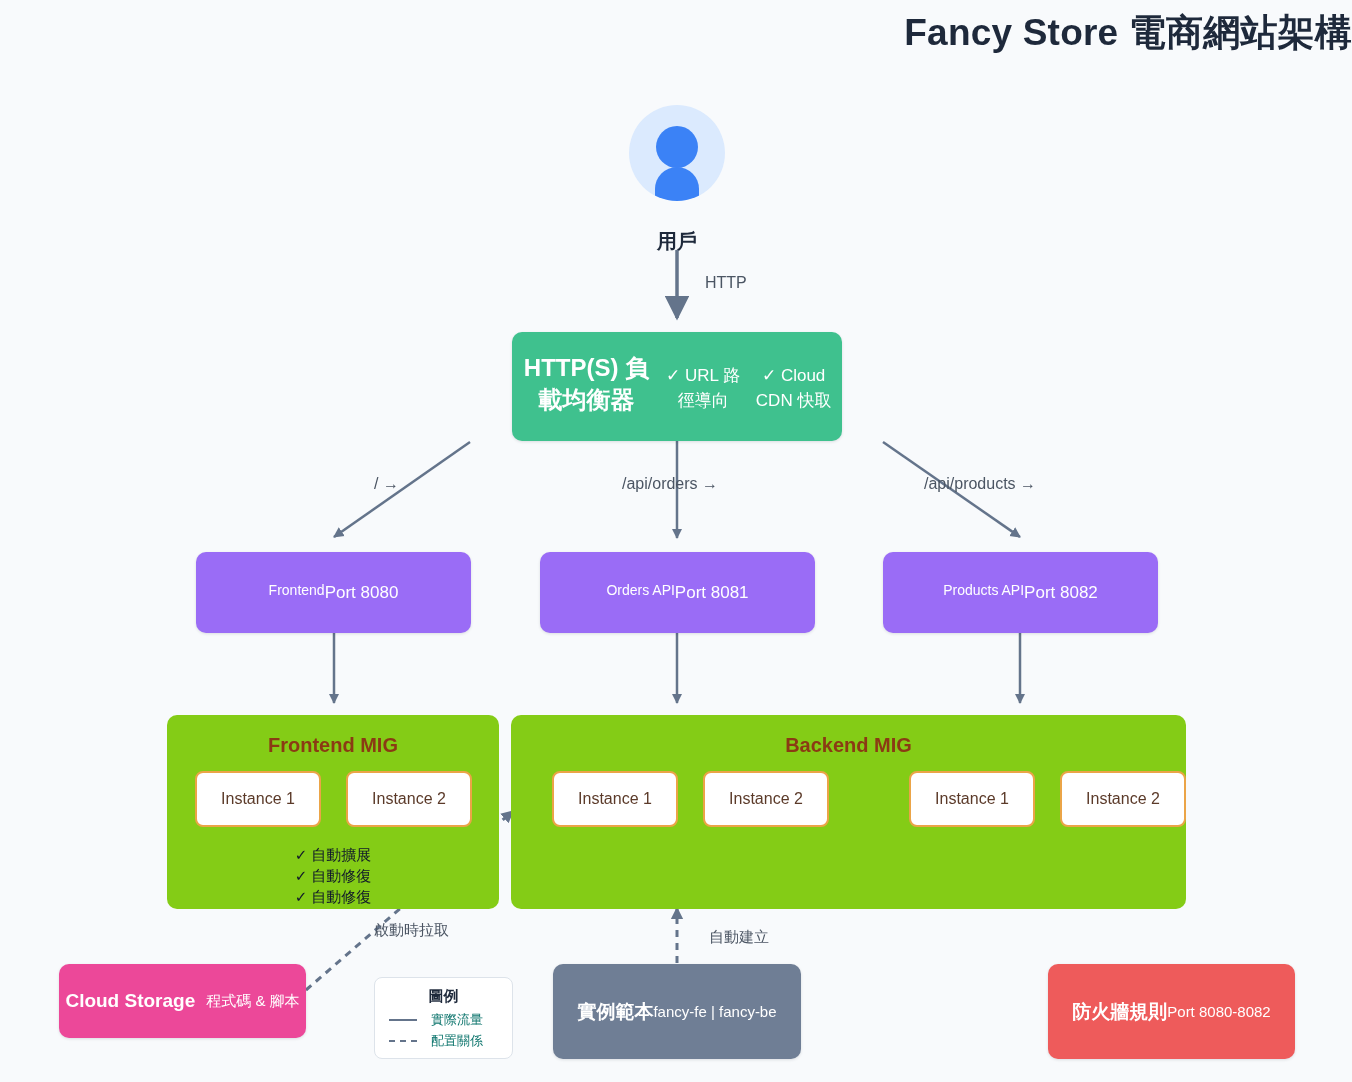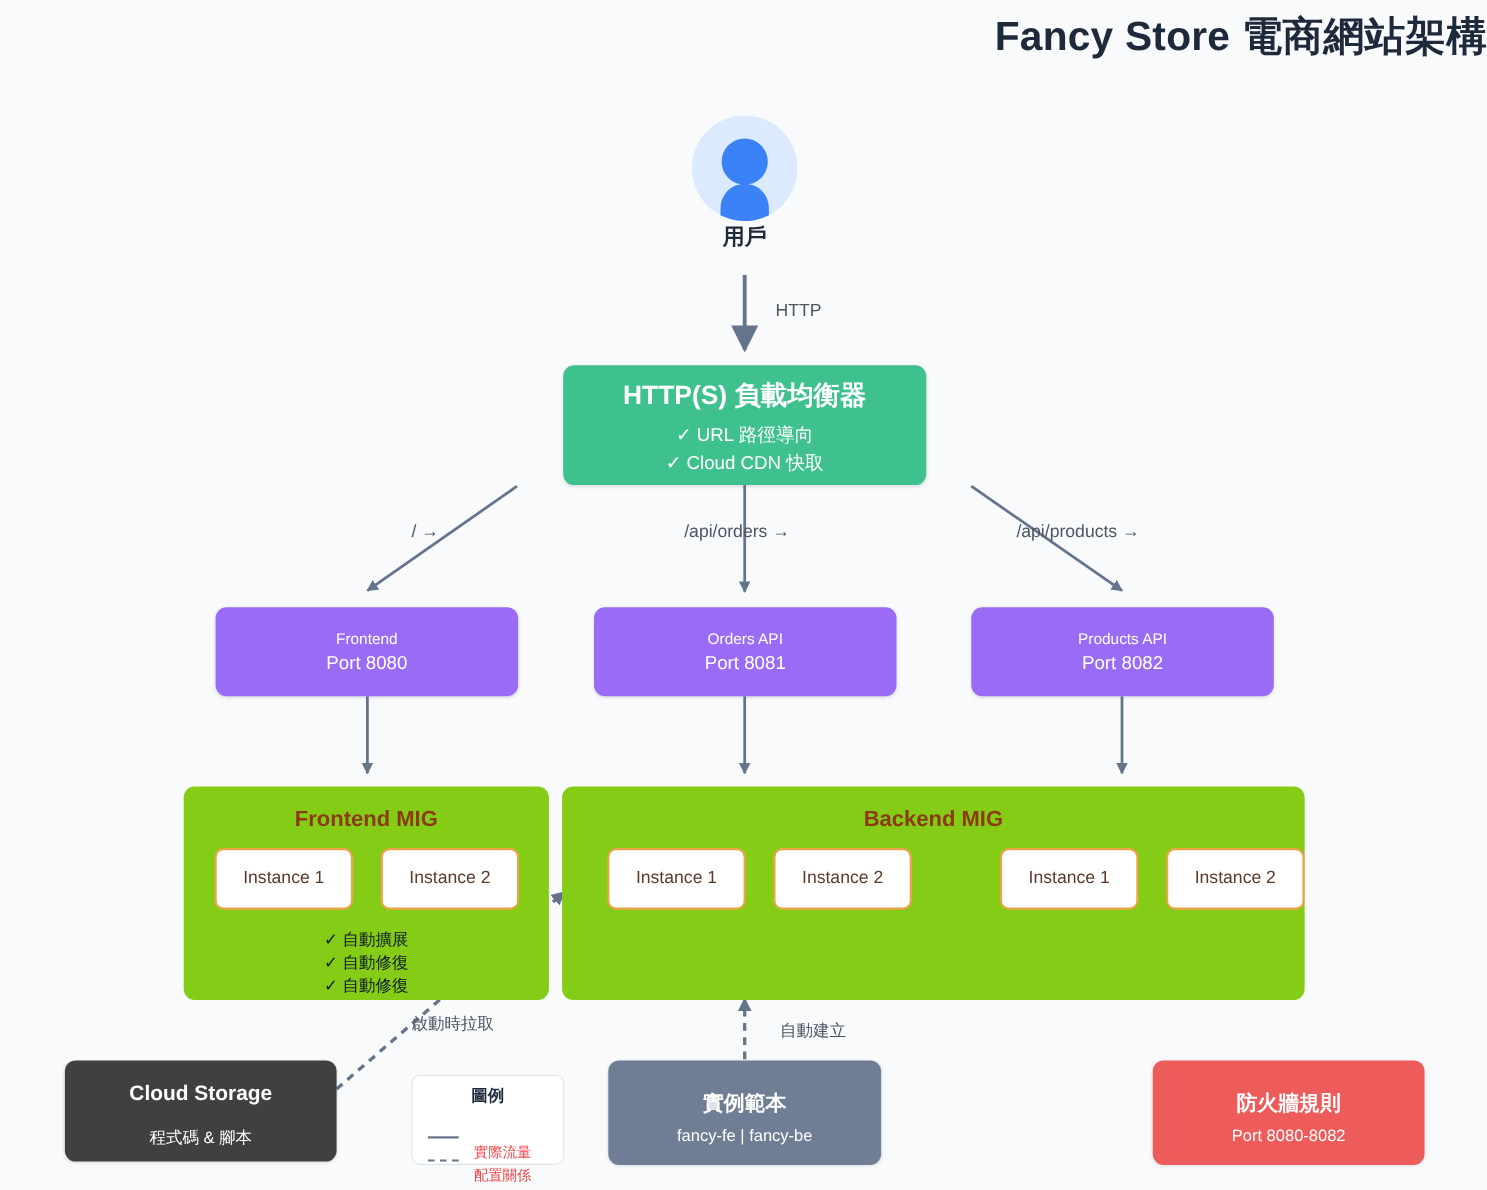--- a/index.html
+++ b/index.html
@@ -20,29 +20,29 @@
     }
     .user-head {
       position: absolute; left: 27px; top: 21px; width: 42px; height: 42px;
       border-radius: 50%; background: #3b82f6;
     }
     .user-body {
       position: absolute; left: 26px; top: 62px; width: 44px; height: 48px;
       border-radius: 22px 22px 0 0; background: #3b82f6;
     }
     .user-label {
-      position: absolute; left: 577px; top: 202px; width: 200px; text-align: center;
+      position: absolute; left: 577px; top: 228px; width: 200px; text-align: center;
       font-size: 20px; font-weight: 700; color: #1e293b;
     }
 
     .edge-label { position: absolute; font-size: 16px; color: #4b5563; white-space: nowrap; }
 
     .node {
       position: absolute; border-radius: 10px; color: #ffffff; text-align: center;
-      display: flex; flex-direction: column; justify-content: center; align-items: center;
+      display: flex; flex-direction: row; justify-content: center; align-items: center;
       box-shadow: 0 1px 3px rgba(15, 23, 42, 0.12);
     }
     .lb { left: 512px; top: 332px; width: 330px; height: 109px; background: #3fc18e; padding-top: 2px; }
     .lb .n-title { font-size: 24px; font-weight: 700; margin-bottom: 8px; }
     .lb .n-line { font-size: 17px; line-height: 25px; }
 
     .svc { top: 552px; width: 275px; height: 81px; background: #9a6cf6; }
     .svc .n-title { font-size: 14px; font-weight: 400; margin-bottom: 5px; }
     .svc .n-sub { font-size: 17px; }
 
@@ -55,38 +55,38 @@
     }
     .inst {
       position: absolute; top: 771px; width: 126px; height: 56px; background: #ffffff;
       border: 2.5px solid #eba447; border-radius: 8px; color: #5b3a29;
       font-size: 16px; display: flex; align-items: center; justify-content: center;
     }
     .feat {
       position: absolute; color: #0f172a; font-size: 15px; line-height: 21px; text-align: center;
     }
 
-    .storage { left: 59px; top: 964px; width: 247px; height: 92px; background: #404040; gap: 11px; }
+    .storage { left: 59px; top: 964px; width: 247px; height: 74px; background: #ec4899; gap: 11px; }
     .template { left: 553px; top: 964px; width: 248px; height: 95px; background: #6f7e95; }
     .firewall { left: 1048px; top: 964px; width: 247px; height: 95px; background: #ee5b5b; }
     .bottom .n-title { font-size: 19px; font-weight: 700; margin-top: 8px; margin-bottom: 8px; }
     .bottom .n-sub { font-size: 15px; }
 
     .legend {
       position: absolute; left: 374px; top: 977px; width: 139px; height: 82px; background: #ffffff;
       border: 1.5px solid #dde3ea; border-radius: 8px;
     }
     .legend-title {
       position: absolute; left: 0; top: 9px; width: 100%; text-align: center;
       font-size: 15px; font-weight: 700; color: #1e293b;
     }
     .legend-row { position: absolute; left: 14px; display: flex; align-items: center; }
     .legend-swatch { width: 28px; height: 0; border-top: 2.5px solid #64748b; margin-right: 14px; }
     .legend-swatch.dashed { border-top: 2.5px dashed #64748b; }
-    .legend-text { font-size: 13px; color: #ef4444; margin-top: 28px; }
+    .legend-text { font-size: 13px; color: #0f766e; }
   </style>
 </head>
 <body>
 
 <div class="title">Fancy Store 電商網站架構</div>
 
 <svg id="wires" viewBox="0 0 1352 1082">
   <defs>
     <marker id="ah" viewBox="0 0 10 10" refX="9" refY="5" markerWidth="4.2" markerHeight="8" orient="auto" markerUnits="strokeWidth">
       <path d="M0,0 L10,5 L0,10 z" fill="#64748b"></path>

